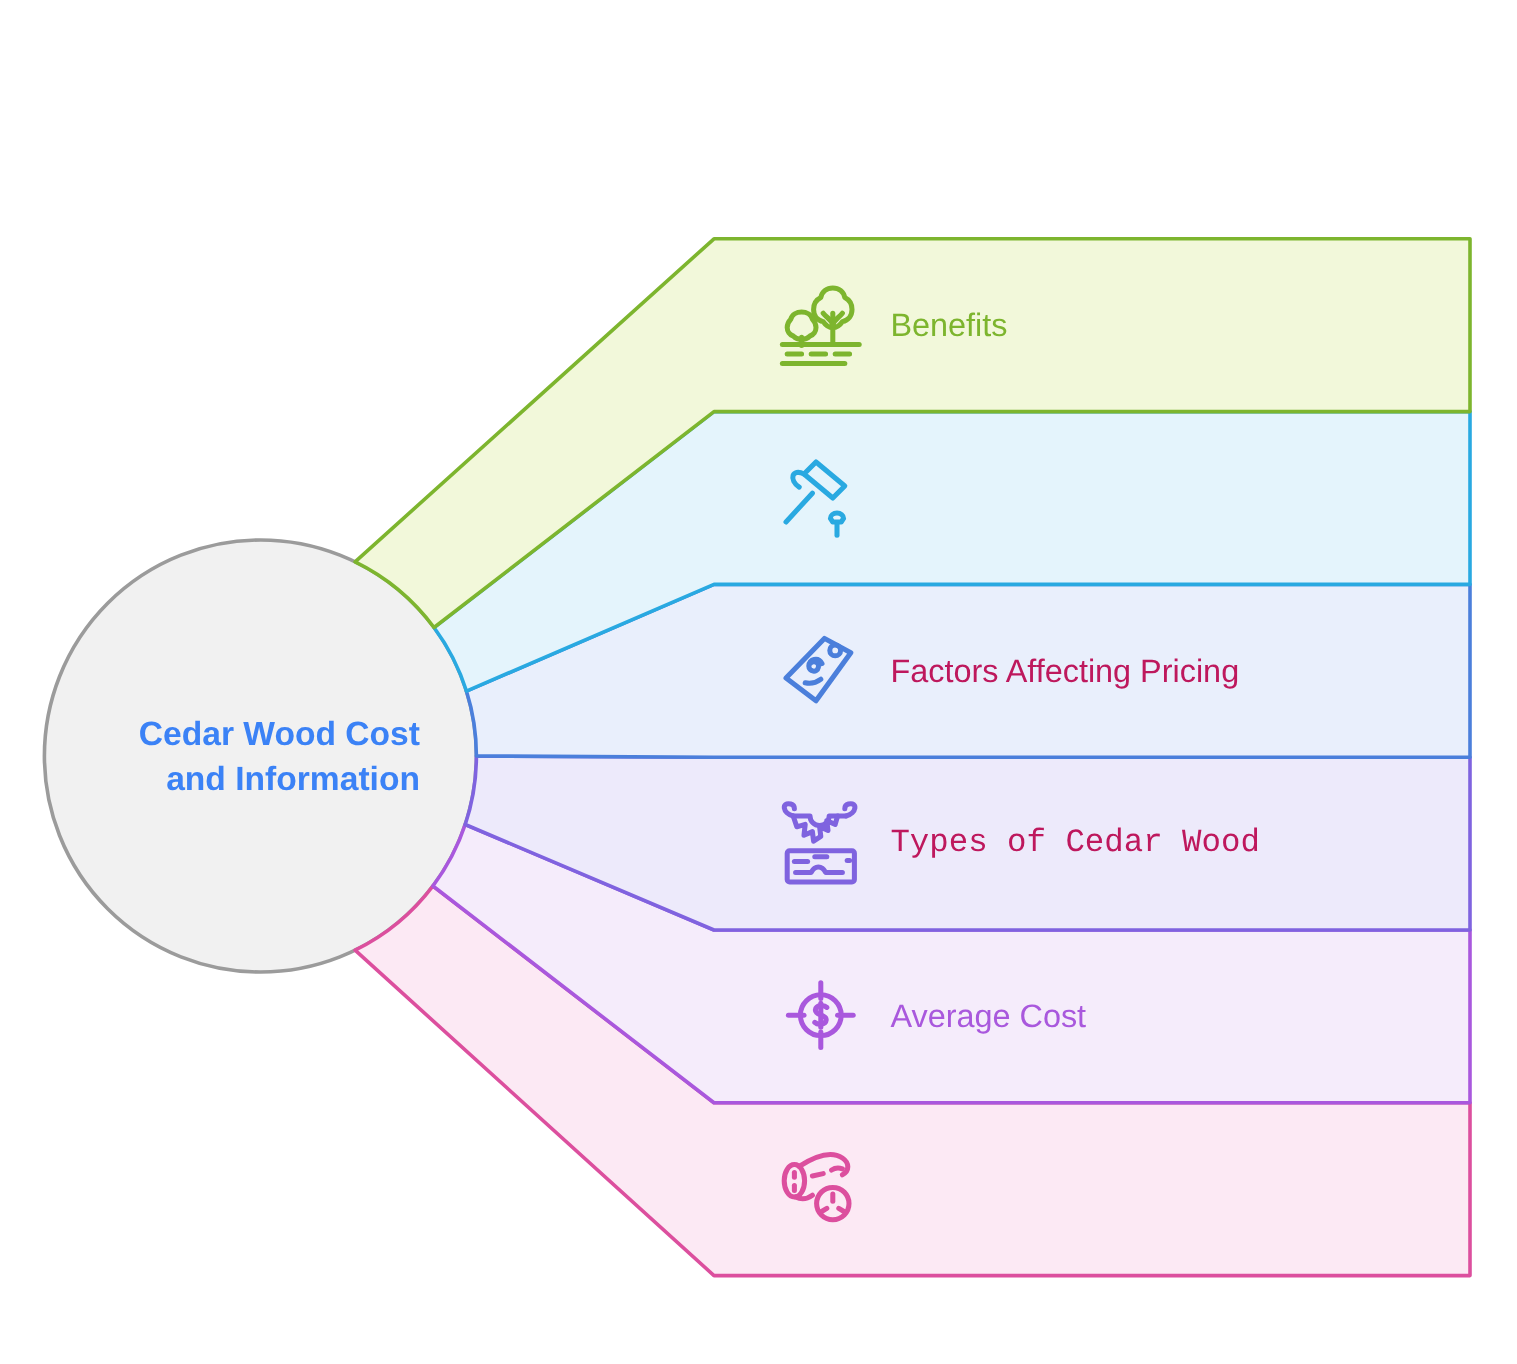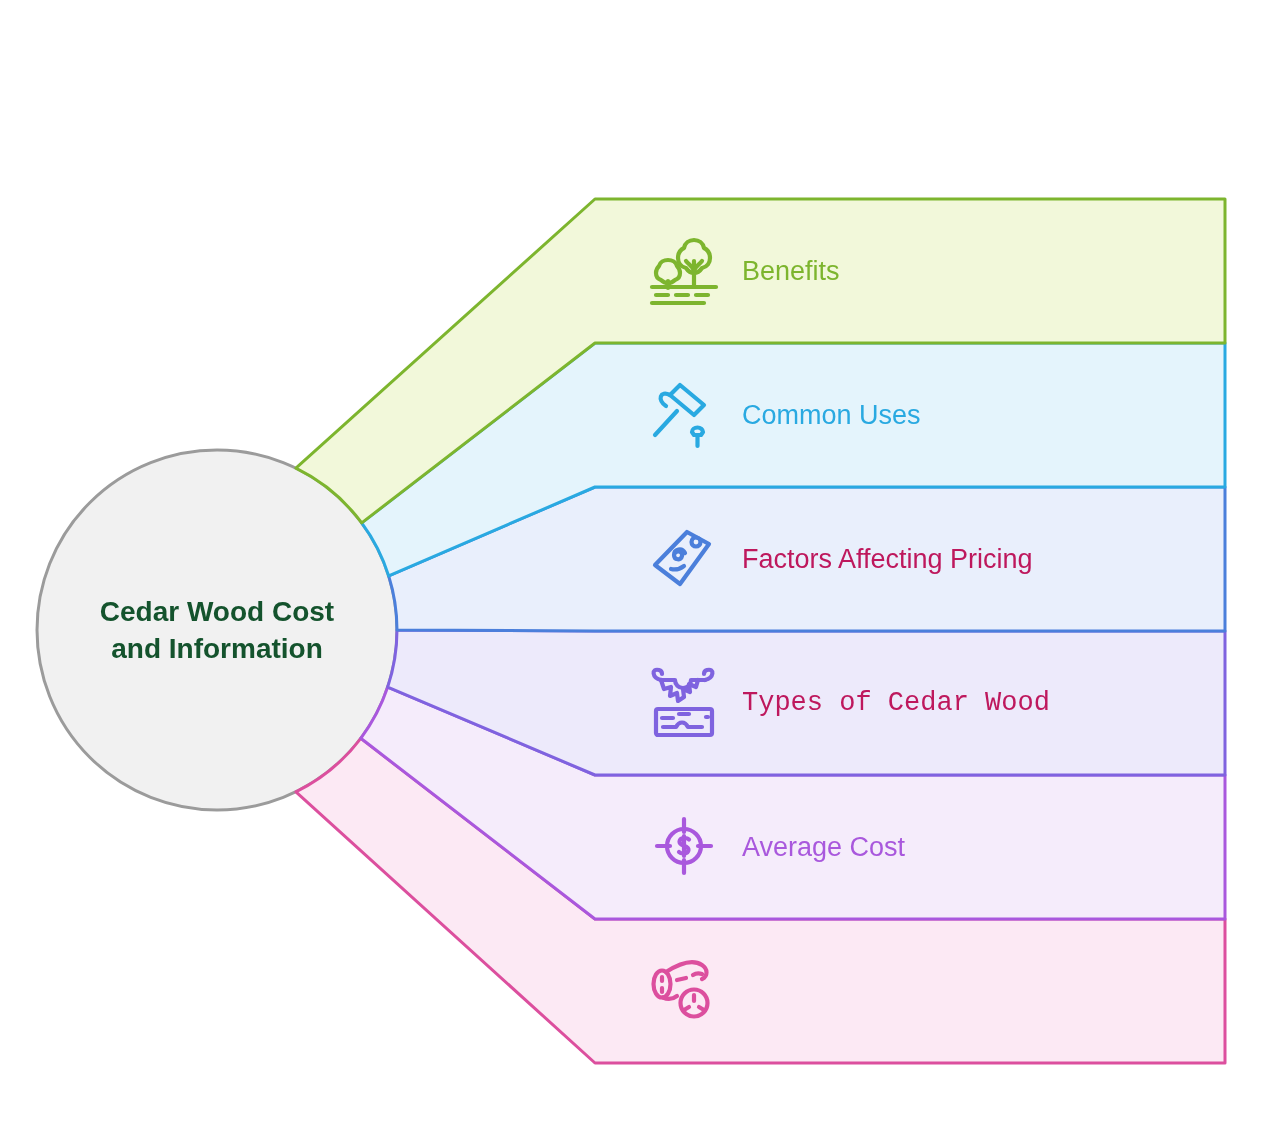--- a/index.html
+++ b/index.html
@@ -31,21 +31,21 @@
     <circle cx="217" cy="630" r="180" stroke-width="3" style="fill: rgb(241, 241, 241); stroke: rgb(155, 155, 155);"></circle>
 
     <path class="band" d="M360.8,738.3 L595,919 H1225 V1063 H595 L295.9,791.8 A180,180 0 0 0 360.8,738.3 Z" style="fill: rgb(252, 233, 244); stroke: rgb(220, 79, 158);"></path>
     <path class="band" d="M387.7,687.1 L595,775 H1225 V919 H595 L360.8,738.3 A180,180 0 0 0 387.7,687.1 Z" style="fill: rgb(245, 236, 251); stroke: rgb(169, 88, 221);"></path>
     <path class="band" d="M397,630 L595,631 H1225 V775 H595 L387.7,687.1 A180,180 0 0 0 397,630 Z" style="fill: rgb(237, 234, 251); stroke: rgb(127, 99, 223);"></path>
     <path class="band" d="M388.7,575.9 L595,487 H1225 V631 H595 L397,630 A180,180 0 0 0 388.7,575.9 Z" style="fill: rgb(233, 239, 252); stroke: rgb(75, 127, 219);"></path>
     <path class="band" d="M361.7,522.9 L595,343 H1225 V487 H595 L388.7,575.9 A180,180 0 0 0 361.7,522.9 Z" style="fill: rgb(228, 244, 252); stroke: rgb(41, 169, 225);"></path>
     <path class="band" d="M295.9,468.2 L595,199 H1225 V343 H595 L361.7,522.9 A180,180 0 0 0 295.9,468.2 Z" style="fill: rgb(242, 248, 218); stroke: rgb(125, 181, 46);"></path>
   </svg>
 
-  <div class="center-label" style="color: #14532d;">
+  <div class="center-label" style="color: #3b82f6; text-align: right;">
     <span>Cedar Wood Cost and Information</span>
   </div>
 
   <div class="branch-icon" style="top: 231px; color: rgb(125, 181, 46);">
     <svg viewBox="0 0 76 76" class="icon-stroke">
       <path d="M48,9 c5,0 9,3 10,8 c4,2 6,6 6,10 c0,5 -3,9 -8,10 c-2,3 -5,5 -8,5 c-3,0 -6,-2 -8,-5 c-5,-1 -8,-5 -8,-10 c0,-4 2,-8 6,-10 c1,-5 5,-8 10,-8 Z"></path>
       <path d="M48,56 V30"></path>
       <path d="M48,40 c-1,-5 -5,-6 -8,-10"></path>
       <path d="M48,40 c1,-5 5,-6 8,-10"></path>
       <path d="M22,29 c4,0 8,2 9,6 c2,2 3,4 3,7 c0,3 -2,6 -5,7 c-2,2 -4,3 -7,3 c-3,0 -5,-1 -7,-3 c-3,-1 -5,-4 -5,-7 c0,-3 1,-5 3,-7 c1,-4 5,-6 9,-6 Z"></path>
@@ -59,21 +59,20 @@
 
   <div class="branch-icon" style="top: 375px; color: rgb(41, 169, 225);">
     <svg viewBox="0 0 76 76" class="icon-stroke">
       <path d="M34,10 L58,30 L48,40 L24,20 Z"></path>
       <path d="M24,20 C14,15 11,25 20,31"></path>
       <path d="M31,36 L9,60"></path>
       <path d="M46,57 a5.5,4.5 0 1 1 11,0 l-2,3 h-7 Z"></path>
       <path d="M51.5,62 V71"></path>
     </svg>
   </div>
-  <div class="branch-label" style="top: 343px; color: rgb(41, 169, 225);">Common Uses</div>
 
   <div class="branch-icon" style="top: 519px; color: rgb(75, 127, 219);">
     <svg viewBox="0 0 76 76" class="icon-stroke">
       <path d="M9,46 L41,13 L63,25 L34,65 Z"></path>
       <circle cx="50" cy="23" r="4.5"></circle>
       <path d="M39,34 c-3,-6 -11,-4 -11,2 c0,5 7,6 8,1 c1,-4 -4,-6 -7,-3"></path>
       <path d="M25,50 c4,1 9,0 13,-3"></path>
     </svg>
   </div>
   <div class="branch-label" style="top: 487px; color: #be185d;">Factors Affecting Pricing</div>

